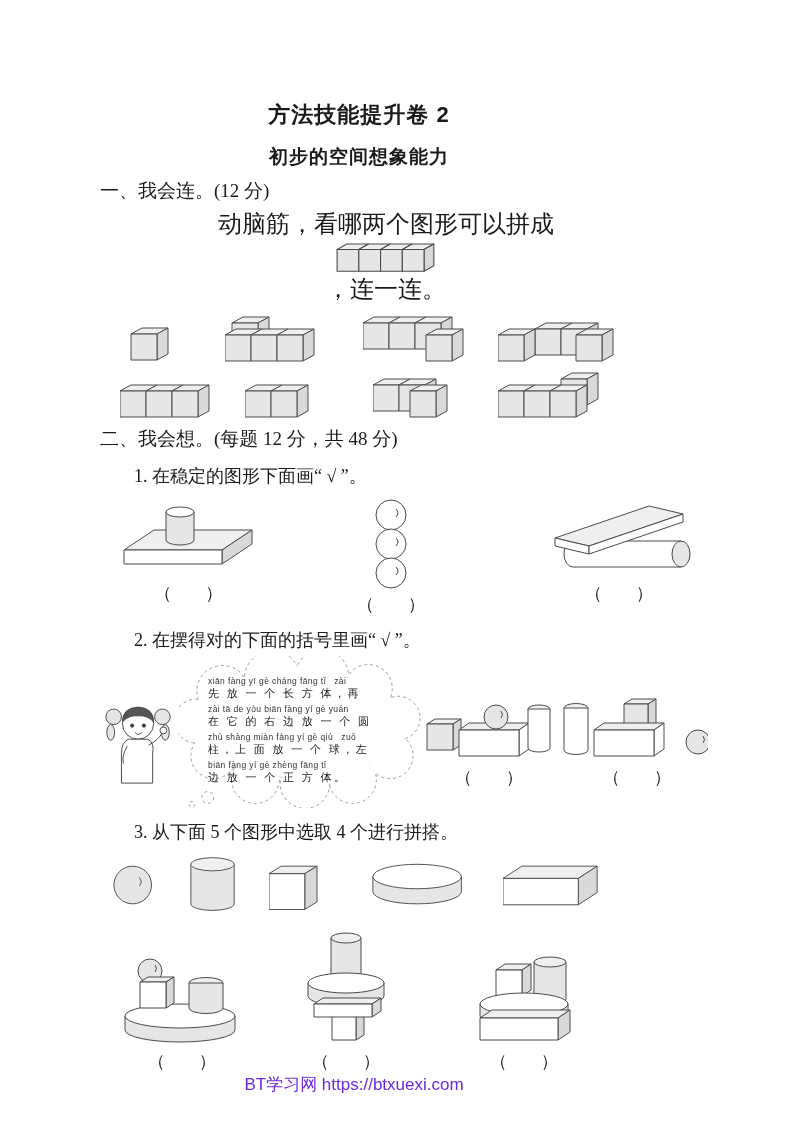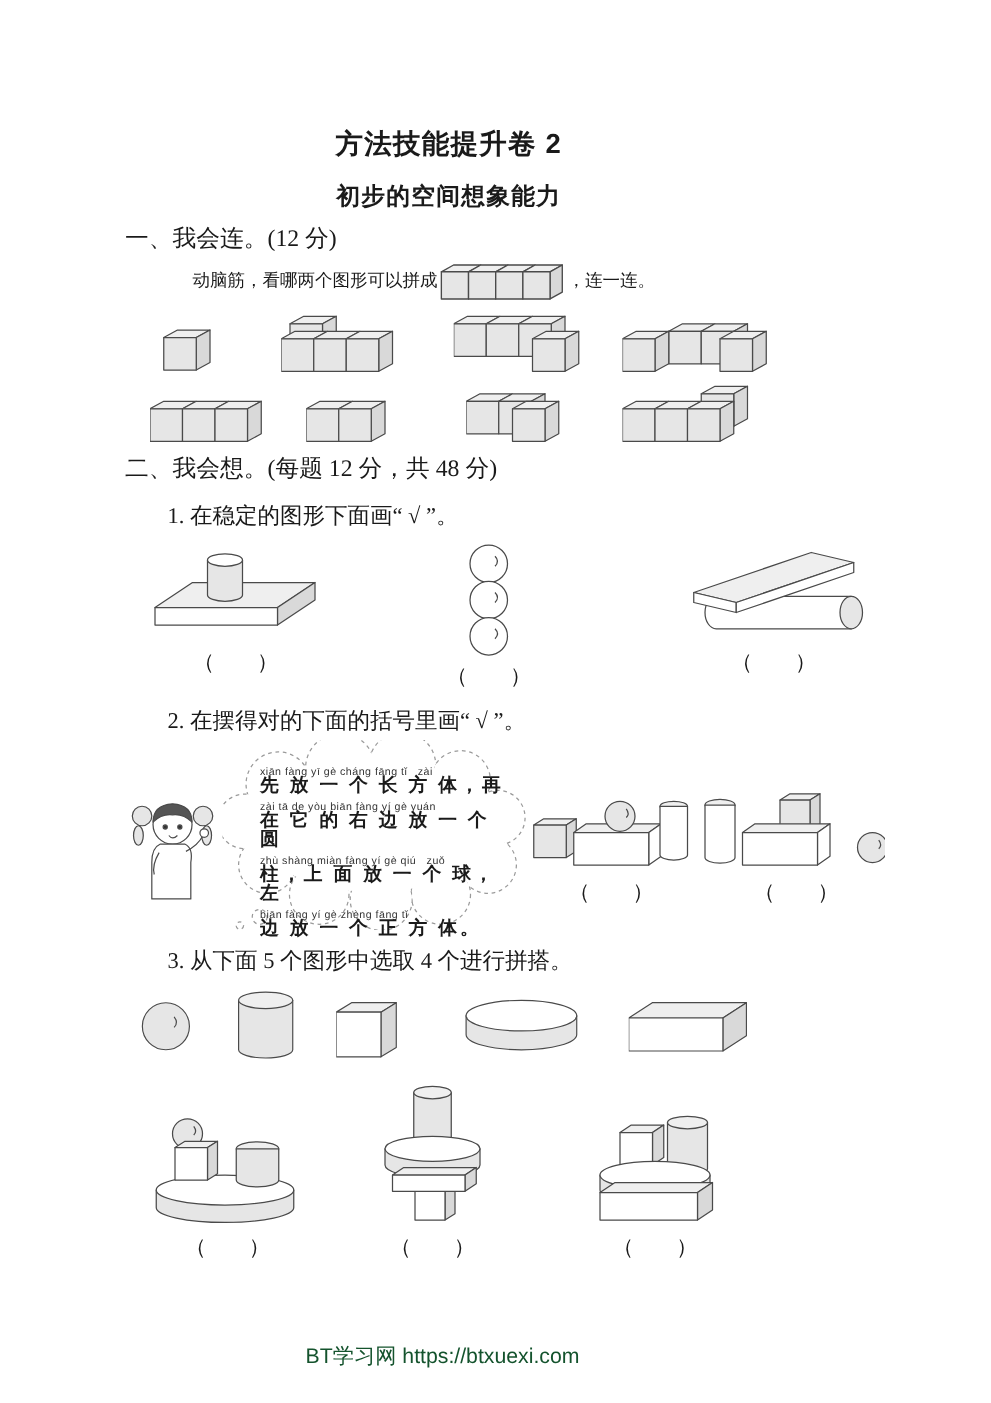--- a/index.html
+++ b/index.html
@@ -6,38 +6,38 @@
   .page{position:relative;width:708px;height:1122px;background:#fff;overflow:hidden;
         font-family:"Liberation Serif",serif;color:#1a1a1a;}
   .content{padding:100px 90px 0 100px;}
   .title{font-family:"Liberation Sans",sans-serif;font-weight:bold;font-size:22px;
          text-align:center;letter-spacing:1px;}
   .subtitle{font-family:"Liberation Sans",sans-serif;font-weight:bold;font-size:19px;
          text-align:center;letter-spacing:1px;margin-top:14px;}
   .sec-head{font-size:19px;margin-top:8px;}
   .q-text{font-size:18px;margin-top:12px;padding-left:34px;}
   .q-text2{font-size:18px;margin-top:12px;padding-left:70px;}
-  .prompt-row{display:flex;align-items:center;margin-top:4px;padding-left:54px;font-size:14px;}
+  .prompt-row{display:flex;align-items:center;margin-top:4px;padding-left:54px;font-size:24px;flex-direction:column;}
   .prompt-row svg{margin:0 2px;}
   .blocks-row{display:flex;align-items:flex-end;margin-top:10px;}
   .fig-col{display:flex;flex-direction:column;align-items:center;}
   .br{font-size:17px;margin-top:4px;white-space:pre;}
   .q1-row{display:flex;align-items:flex-start;margin-top:10px;padding-left:16px;}
   .q2-row{display:flex;align-items:flex-start;margin-top:4px;}
   .bubble{position:relative;width:248px;height:152px;flex:none;}
   .bubble svg{position:absolute;left:0;top:0;}
   .bubble-text{position:absolute;left:30px;top:20px;width:196px;}
   .py{font-family:"Liberation Sans",sans-serif;font-size:8.5px;color:#333;
       letter-spacing:0.4px;line-height:10px;white-space:pre;}
-  .zh{font-size:15px;letter-spacing:2.5px;line-height:15px;margin-bottom:3px;font-weight:bold;}
+  .zh{font-size:11px;letter-spacing:2.5px;line-height:15px;margin-bottom:3px;font-weight:normal;}
   .options{display:flex;gap:10px;margin-top:22px;margin-left:0px;}
   .shapes-row{display:flex;align-items:center;margin-top:10px;padding-left:12px;}
   .stacks-row{display:flex;align-items:flex-end;margin-top:10px;padding-left:16px;}
   .footer{position:absolute;bottom:26px;left:0;width:100%;text-align:center;
-          font-family:"Liberation Sans",sans-serif;font-size:17px;color:#14532d;}
+          font-family:"Liberation Sans",sans-serif;font-size:17px;color:#6d28d9;}
   
   svg.blk path, svg.blk rect, svg.blk ellipse, svg.blk circle{stroke:#4a4a4a;stroke-width:1;stroke-linejoin:round;}
   .ft{fill:#efefef;} 
   .ff{fill:#e6e6e6;} 
   .fr{fill:#d9d9d9;} 
   .fw{fill:#ffffff;} 
   .mk{fill:none;stroke:#4a4a4a;stroke-width:1;}
   .cloud-line{fill:#fff;stroke:#9a9a9a;stroke-width:1;stroke-dasharray:3,3;}
   .cloud-fill{fill:#fff;stroke:none;}
 </style>

